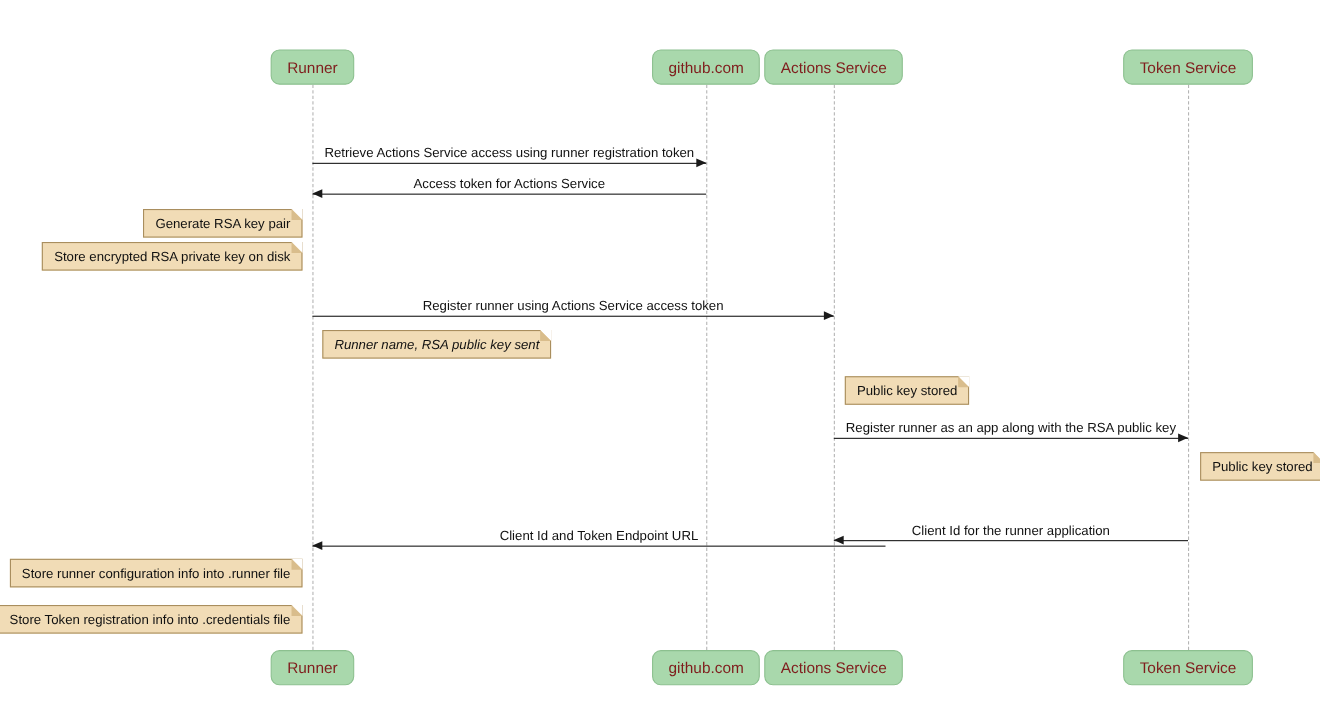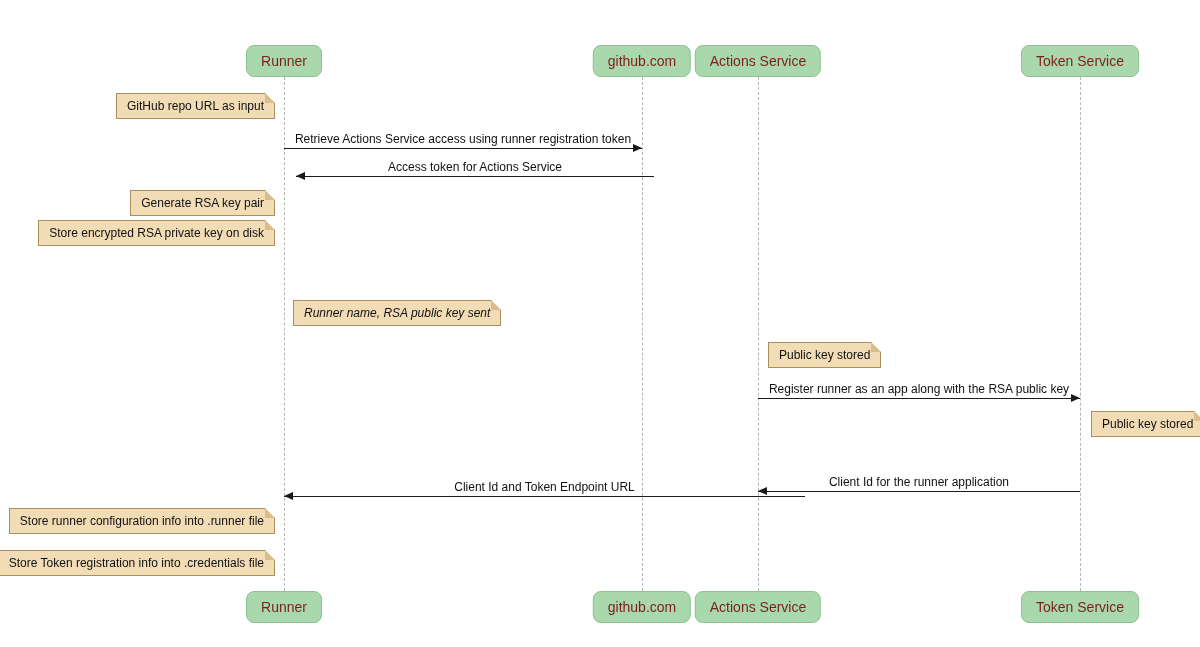--- a/index.html
+++ b/index.html
@@ -132,43 +132,48 @@
   <div class="participant" style="left:284px; top:45px;">Runner</div>
   <div class="participant" style="left:642px; top:45px;">github.com</div>
   <div class="participant" style="left:758px; top:45px;">Actions Service</div>
   <div class="participant" style="left:1080px; top:45px;">Token Service</div>
 
   <div class="participant" style="left:284px; top:591px;">Runner</div>
   <div class="participant" style="left:642px; top:591px;">github.com</div>
   <div class="participant" style="left:758px; top:591px;">Actions Service</div>
   <div class="participant" style="left:1080px; top:591px;">Token Service</div>
 
-  <div class="note" style="top:93px;  right:925px;">GitHub repo URL as input</div>
   <div class="note" style="top:190px; right:925px;">Generate RSA key pair</div>
   <div class="note" style="top:220px; right:925px;">Store encrypted RSA private key on disk</div>
   <div class="note" style="top:300px; left:293px;font-style:italic;">Runner name, RSA public key sent</div>
   <div class="note" style="top:342px; left:768px;">Public key stored</div>
   <div class="note" style="top:411px; left:1091px;">Public key stored</div>
   <div class="note" style="top:508px; right:925px;">Store runner configuration info into .runner file</div>
   <div class="note" style="top:550px; right:925px;">Store Token registration info into .credentials file</div>
 
   <div class="message" style="left:284px; top:131px; width:358px;">
     <div class="msg-label">Retrieve Actions Service access using runner registration token</div>
     <div class="msg-line">
       <span class="arrowhead right"></span>
     </div>
   </div>
 
-  <div class="message" style="left:296px; top:159px; width:358px;">
+  <div class="message" style="left:284px; top:159px; width:358px;">
     <div class="msg-label">Access token for Actions Service</div>
     <div class="msg-line">
       <span class="arrowhead left"></span>
     </div>
   </div>
 
+  <div class="message" style="left:284px; top:270px; width:474px;">
+    <div class="msg-label">Register runner using Actions Service access token</div>
+    <div class="msg-line">
+      <span class="arrowhead right"></span>
+    </div>
+  </div>
 
   <div class="message" style="left:758px; top:381px; width:322px;">
     <div class="msg-label">Register runner as an app along with the RSA public key</div>
     <div class="msg-line">
       <span class="arrowhead right"></span>
     </div>
   </div>
 
   <div class="message" style="left:758px; top:474px; width:322px;">
     <div class="msg-label">Client Id for the runner application</div>

